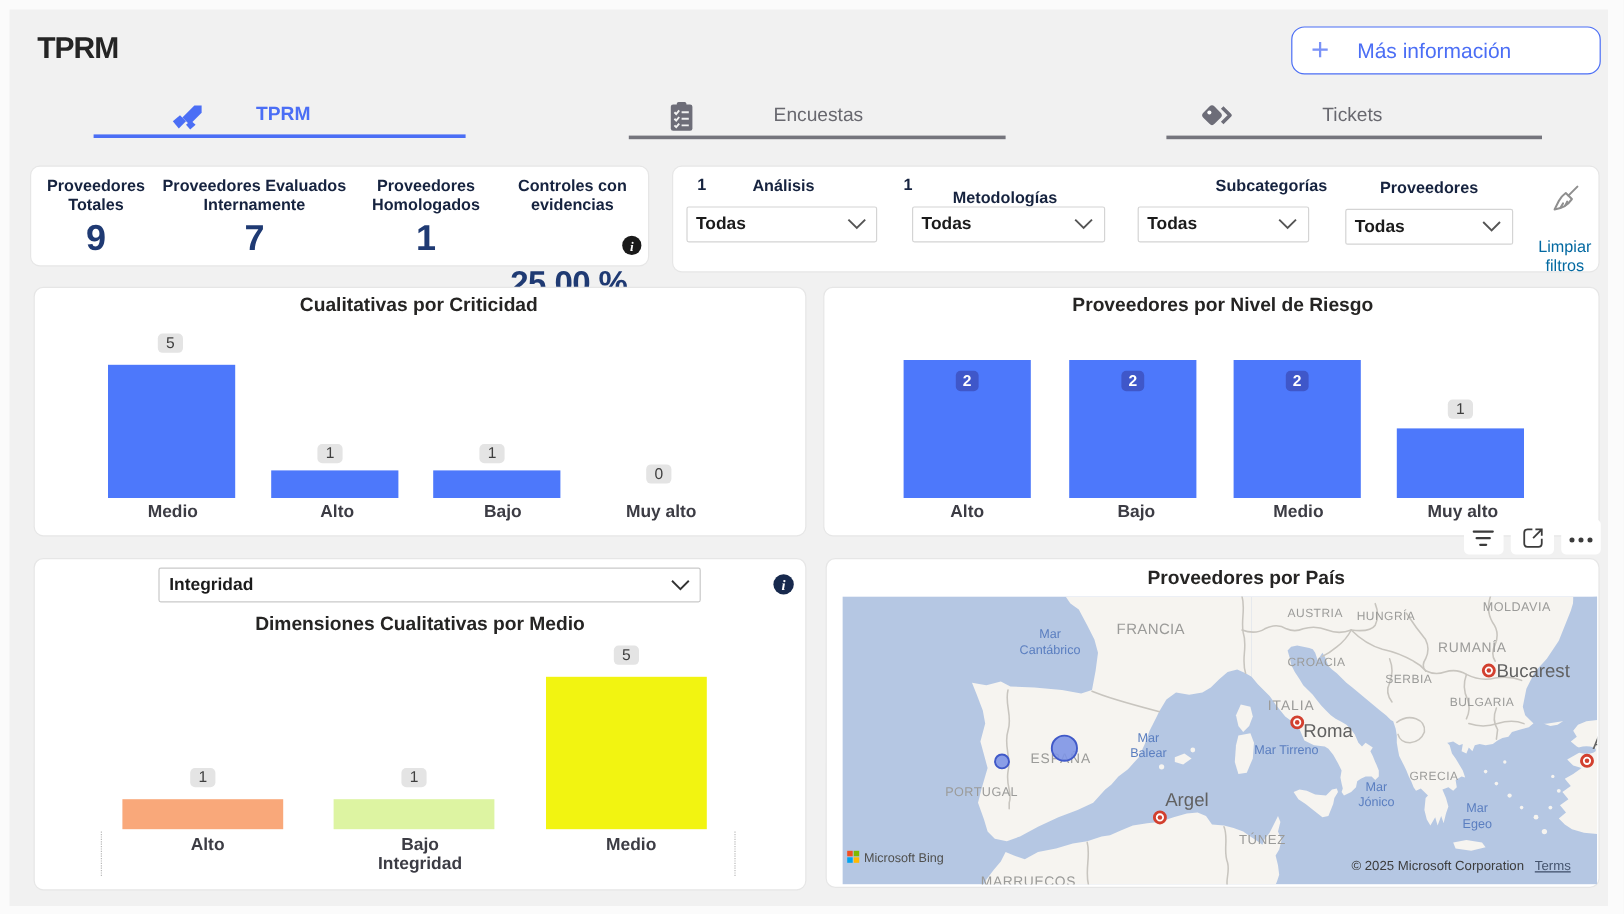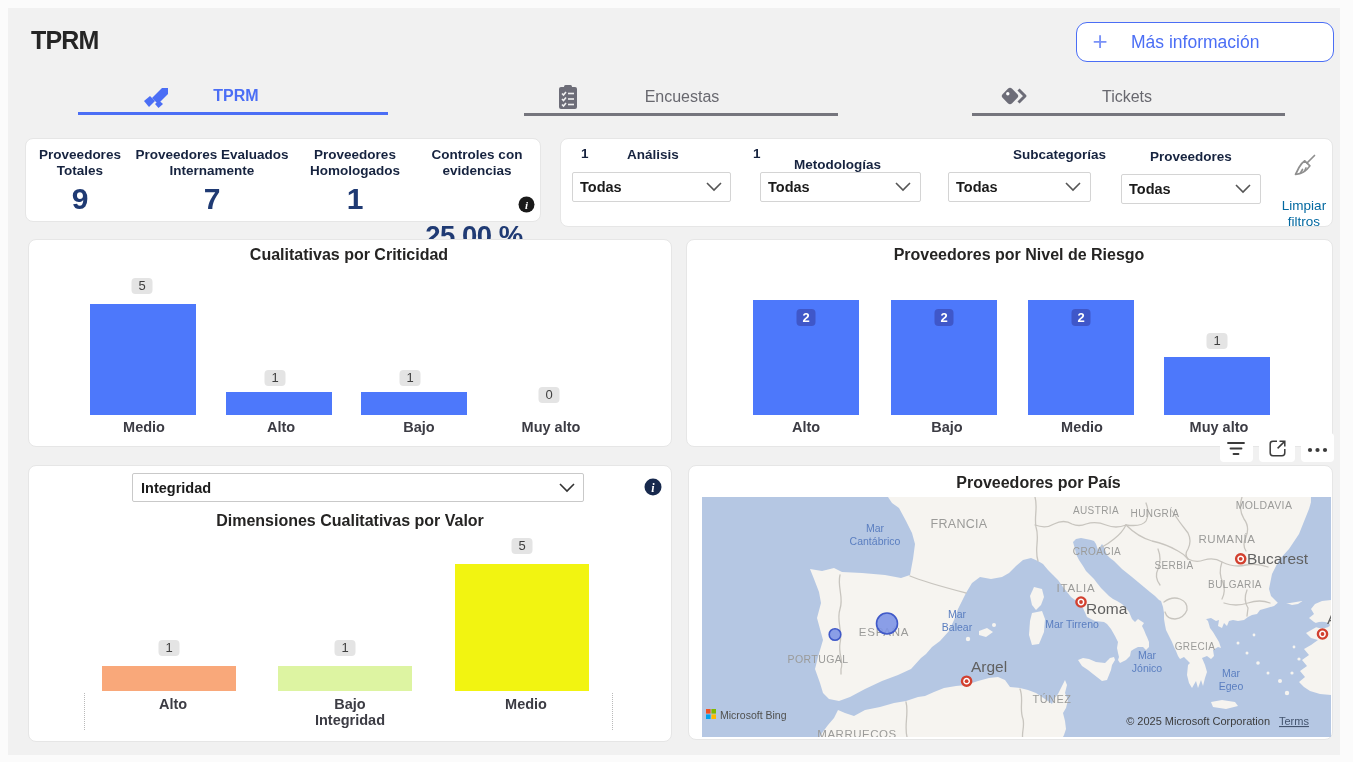--- a/index.html
+++ b/index.html
@@ -172,21 +172,21 @@
 <div class="card" style="left:28px;top:465px;width:644px;height:277px;"></div>
 <div class="dd" style="left:132px;top:473px;width:452px;height:29px;border-color:#c9c9c9;"></div>
 <div class="ddtext" style="left:141px;top:480px;font-size:14.5px;">Integridad</div>
 <svg class="abs" style="left:558px;top:482px;" width="18" height="12" viewBox="0 0 18 12">
     <path d="M2 2 L9 9 L16 2" stroke="#333" stroke-width="1.6" fill="none"></path>
   </svg>
 <svg class="abs" style="left:644px;top:478px;" width="18" height="18" viewBox="0 0 18 18">
   <circle cx="9" cy="9" r="8.5" fill="#17294d"></circle>
   <text x="9" y="13.6" text-anchor="middle" font-family="Liberation Serif" font-size="12" font-weight="bold" fill="#fff" font-style="italic">i</text>
 </svg>
-<div class="ctitle" style="left:350px;top:512px;">Dimensiones Cualitativas por Valor</div>
+<div class="ctitle" style="left:350px;top:512px;">Dimensiones Cualitativas por Medio</div>
 <div class="bar" style="left:102px;top:666px;width:134px;height:25px;background:#f9a87a;"></div>
 <div class="bar" style="left:278px;top:666px;width:134px;height:25px;background:#ddf4a2;"></div>
 <div class="bar" style="left:455px;top:564px;width:134px;height:127px;background:#f2f411;"></div>
 <div class="badge" style="left:169px;top:640px;">1</div>
 <div class="badge" style="left:345px;top:640px;">1</div>
 <div class="badge" style="left:522px;top:538px;">5</div>
 <div class="xlab" style="left:173px;top:696px;">Alto</div>
 <div class="xlab" style="left:350px;top:696px;">Bajo</div>
 <div class="xlab" style="left:526px;top:696px;">Medio</div>
 <div class="xlab" style="left:350px;top:712px;">Integridad</div>

